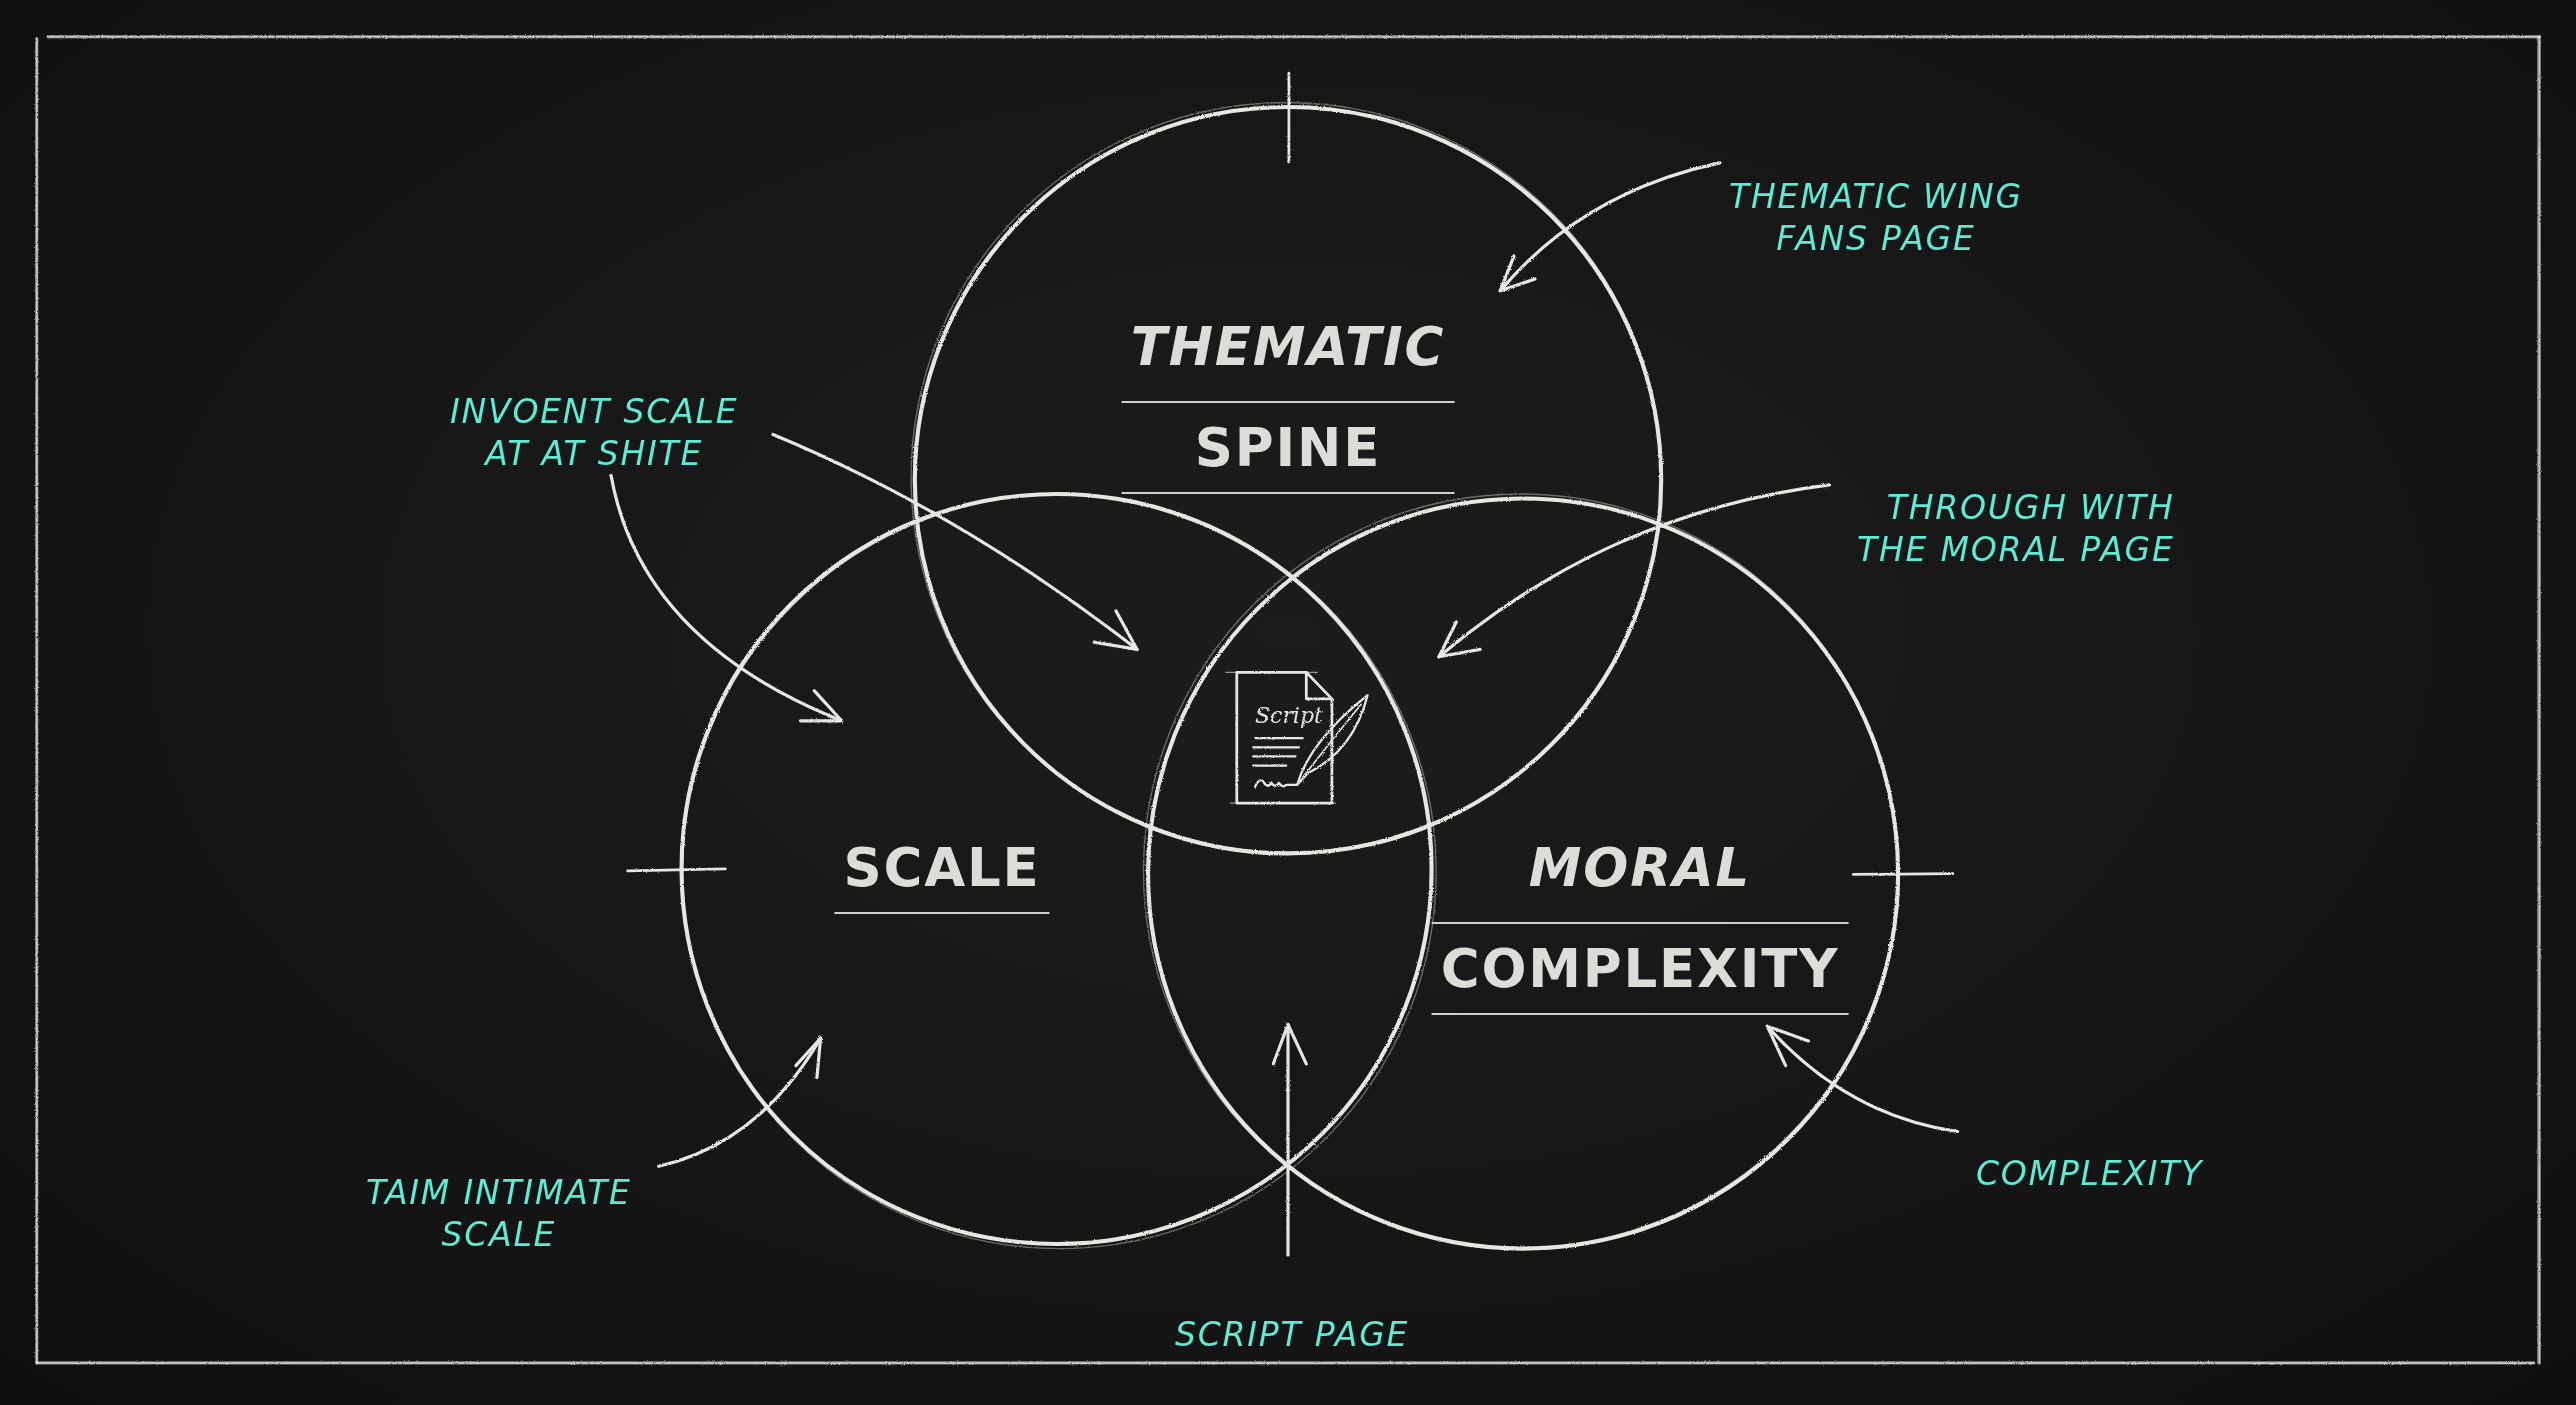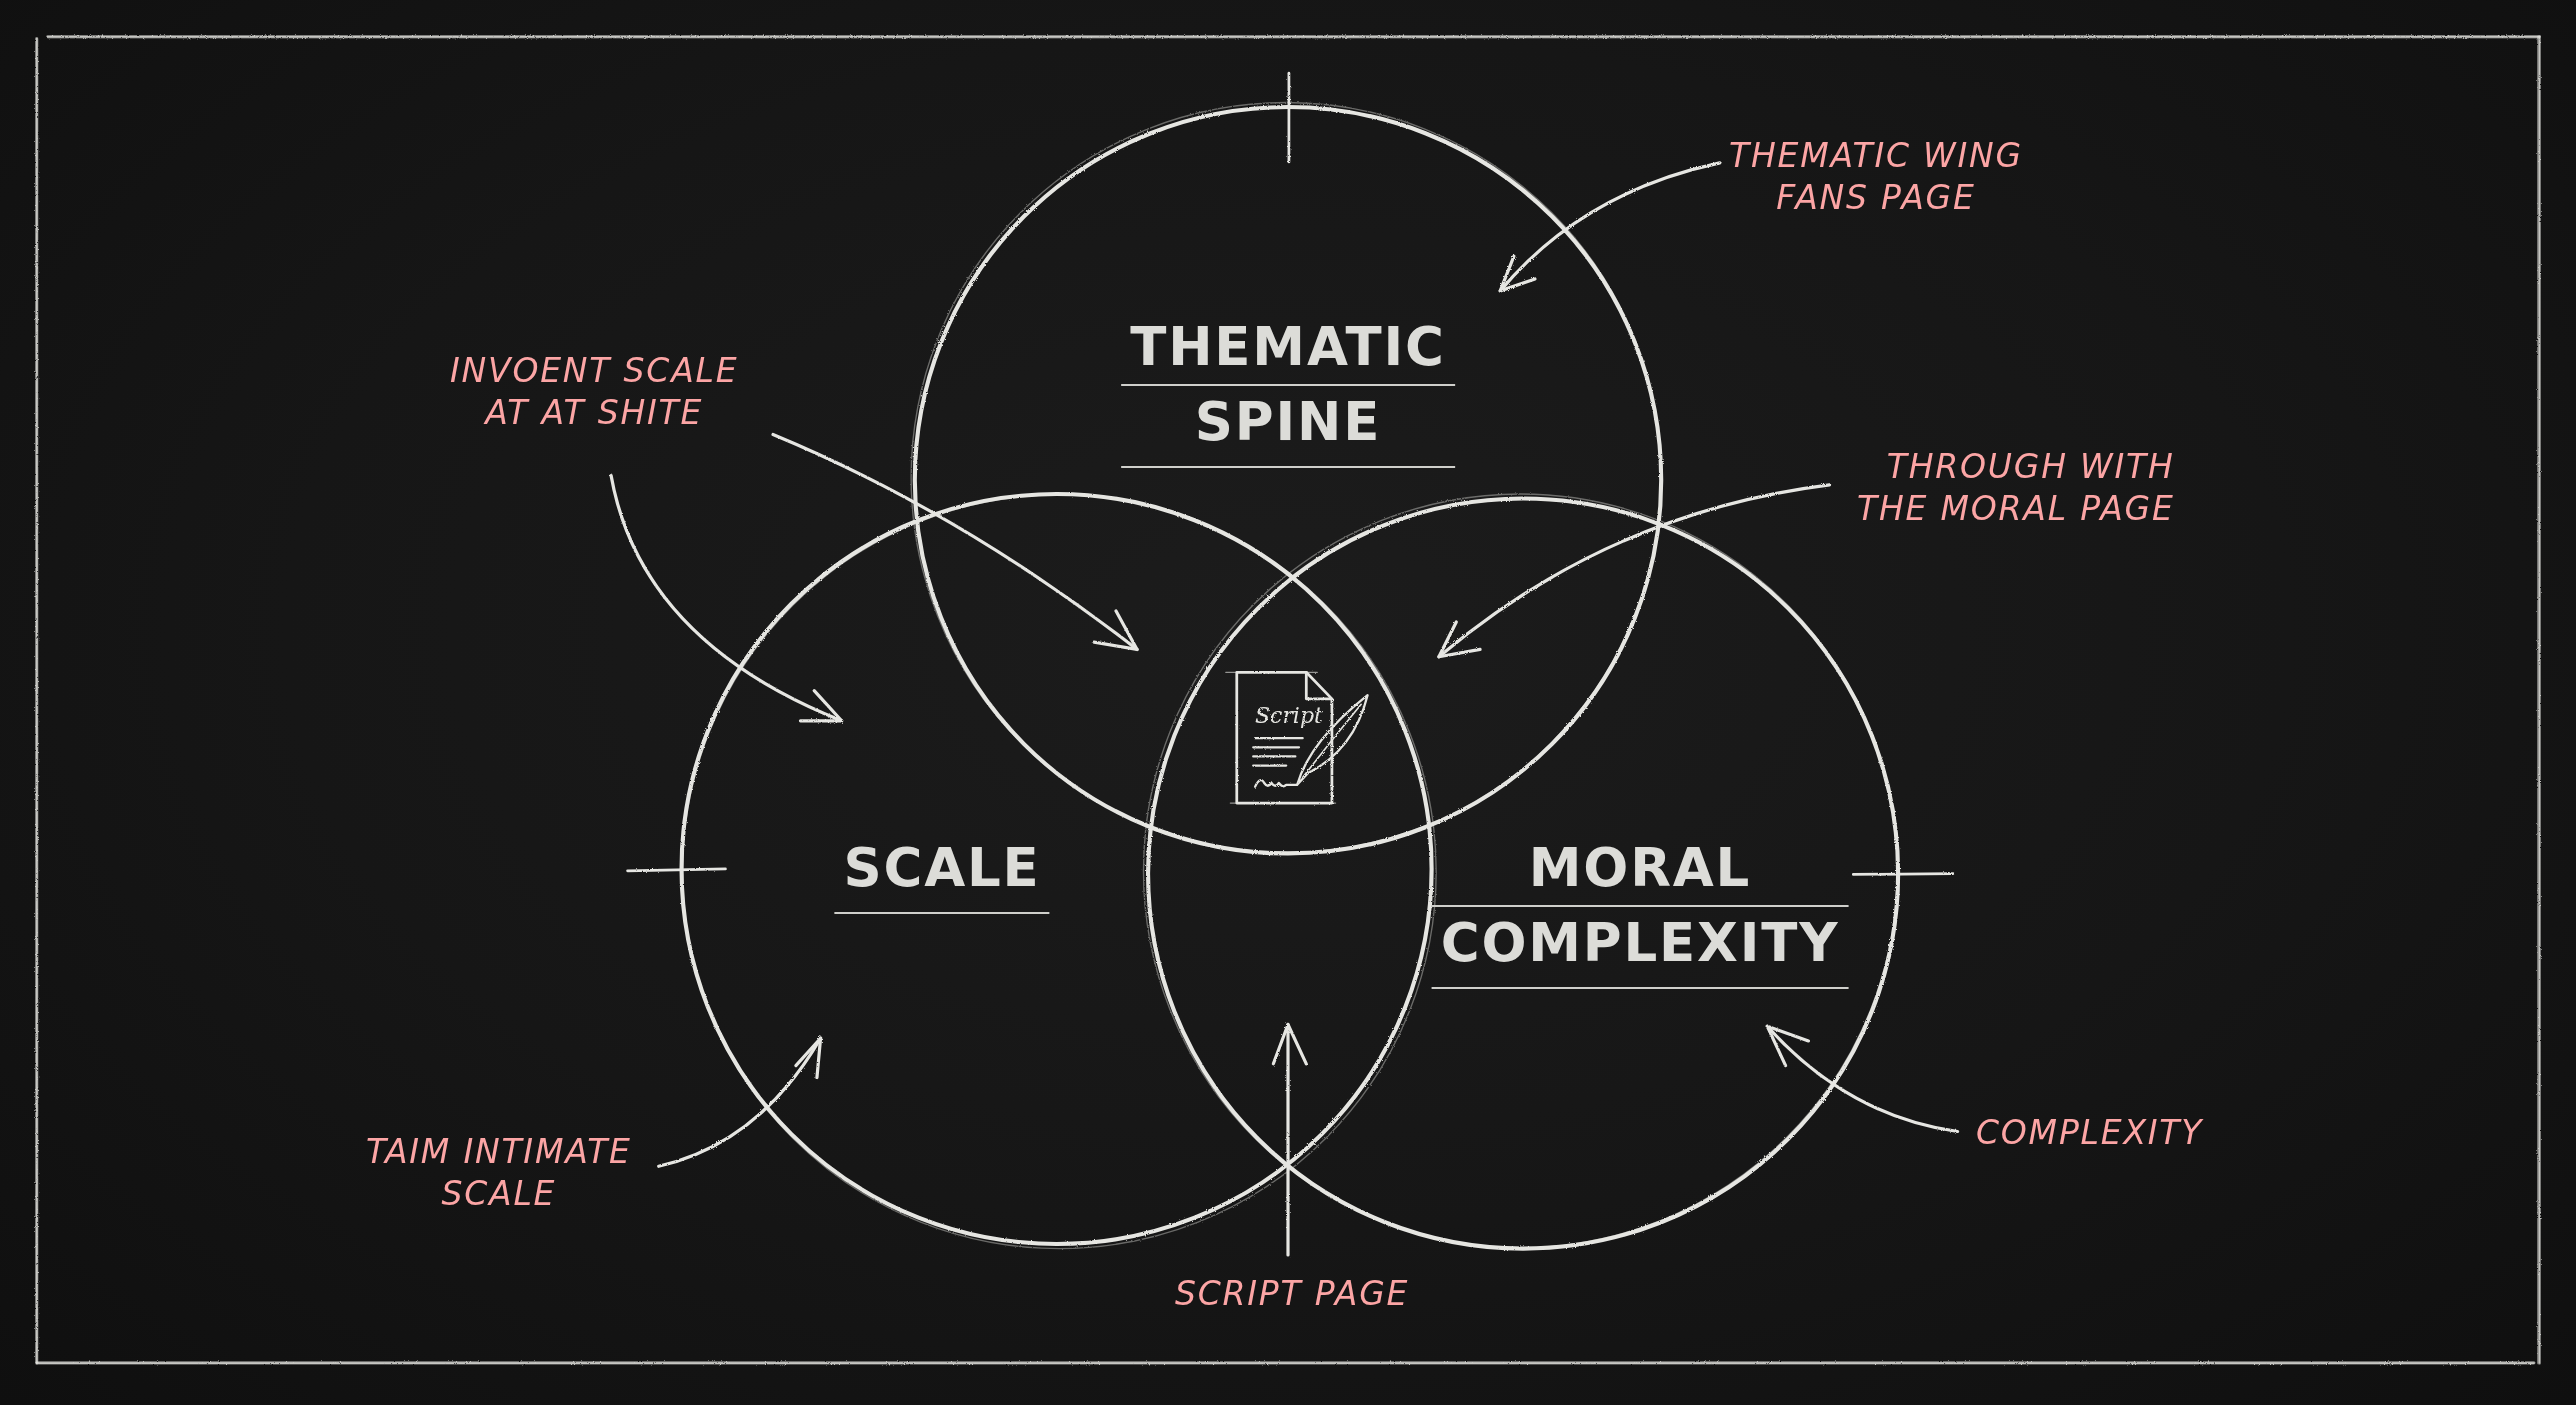--- a/index.html
+++ b/index.html
@@ -22,33 +22,34 @@
     font-family: "DejaVu Sans", sans-serif;
     font-weight: bold;
     font-size: 53px;
     letter-spacing: 1.8px;
     text-align: center;
     line-height: 1;
     transform: translateX(-50%);
     white-space: nowrap;
   }
   .main-label .line { display: block; padding: 3.7px 9.1px; }
-  .main-label .line.ul { border-bottom: 2.7px solid #cfcfcb; padding-bottom: 11px; margin-bottom: 6px; }
+  .main-label .line.ul { border-bottom: 2.7px solid #cfcfcb; padding-bottom: 28px; margin-bottom: 15px; font-style: italic; }
   .main-label .line.ul2 { border-bottom: 2.7px solid #cfcfcb; padding-bottom: 18px; }
   .note {
     position: absolute;
-    color: #fca5a5;
+    color: #5eead4;
     font-family: "DejaVu Sans", sans-serif;
     font-style: oblique;
     font-size: 33px;
     letter-spacing: 1.8px;
     line-height: 42px;
     text-transform: uppercase;
     white-space: nowrap;
     text-align: center;
+    margin-top: 41px;
   }
   .note .l { display: block; }
 </style>
 </head>
 <body>
 
 <div class="board"></div>
 
 <svg class="layer" width="2576" height="1405" viewBox="0 0 2816 1536">
   <defs>

